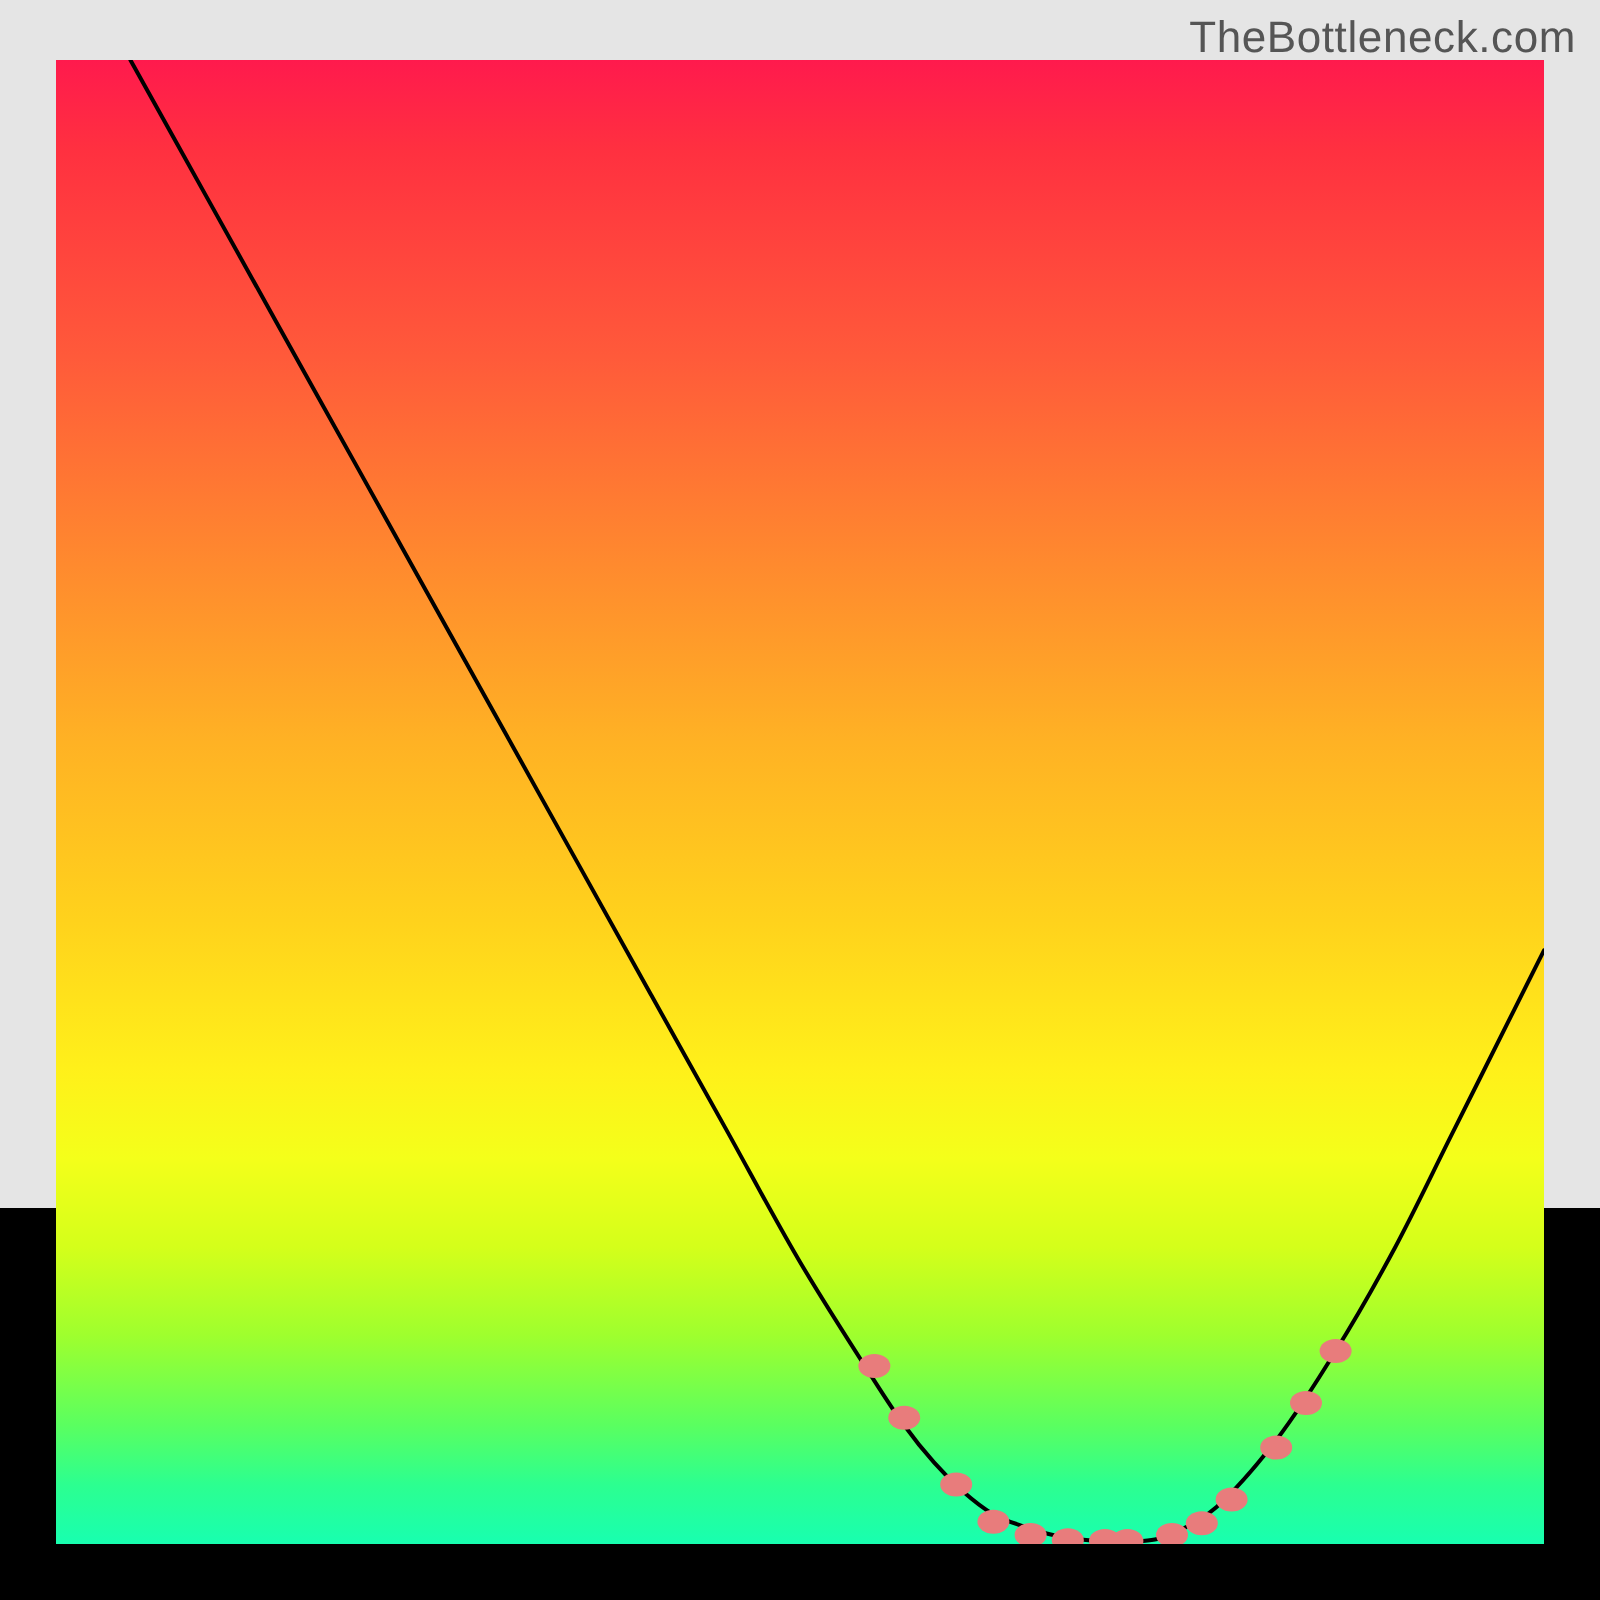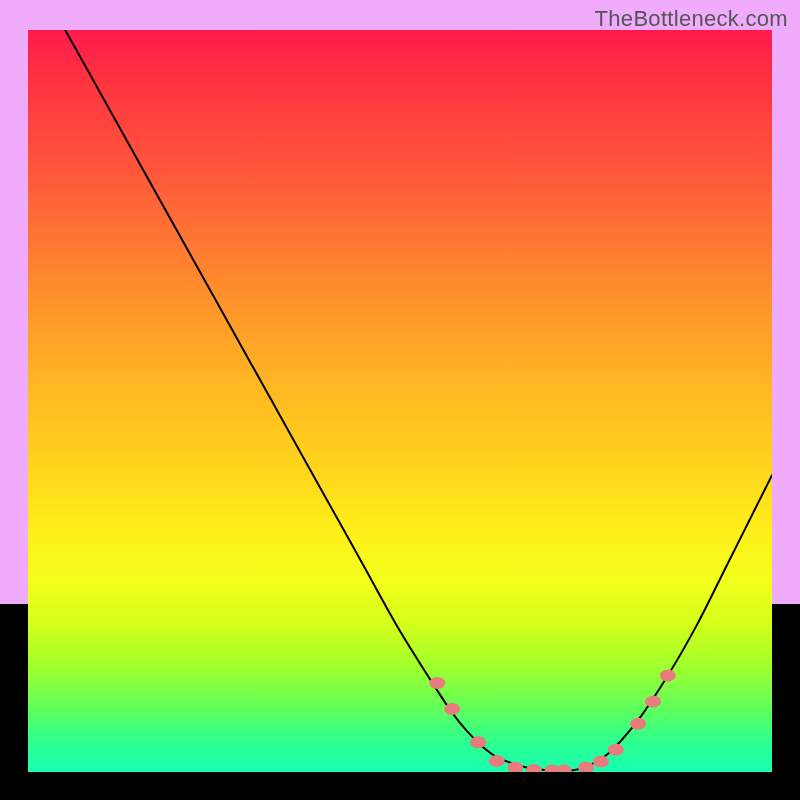--- a/index.html
+++ b/index.html
@@ -8,21 +8,21 @@
     width: 800px;
     height: 800px;
     background: #000;
     overflow: hidden;
     font-family: Arial, Helvetica, sans-serif;
   }
   .frame {
     position: relative;
     width: 800px;
     height: 604px;
-    background: #f0abfc;
+    background: #e5e5e5;
   }
   .watermark {
     position: absolute;
     top: 6px;
     right: 12px;
     color: #555;
     font-size: 22px;
     font-weight: 500;
     letter-spacing: 0.3px;
     z-index: 30;

